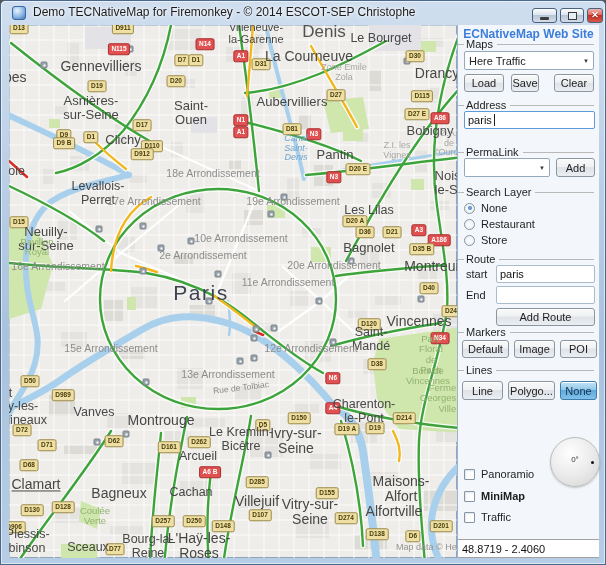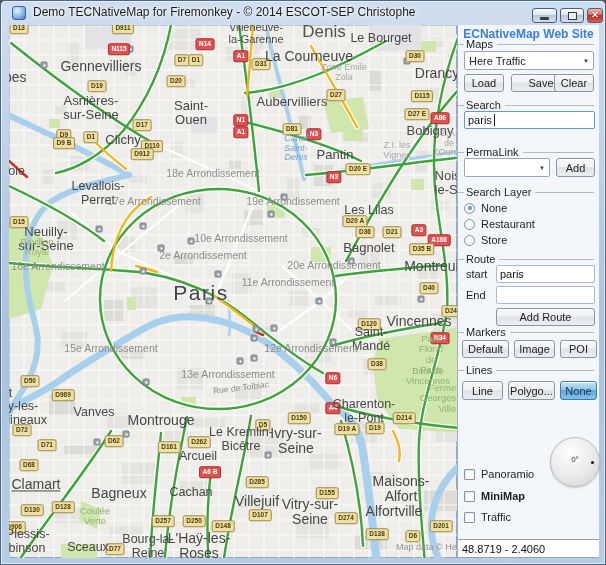--- a/index.html
+++ b/index.html
@@ -530,25 +530,25 @@
 
     <div class="grp" style="top:13px">
         <span>Maps</span>
       </div>
     <div class="combo" style="top:26px;left:6px;right:5px">
       <span>Here Traffic</span>
       <span class="arrow">▼</span>
     </div>
 
     <button class="btn" style="top:49px;left:6px;width:40px">Load</button>
-    <button class="btn" style="top:49px;left:53px;width:60px">Save</button>
+    <button class="btn" style="top:49px;left:53px;width:28px">Save</button>
     <button class="btn" style="top:49px;right:5px;width:40px">Clear</button>
 
     <div class="grp" style="top:74px">
-        <span>Search</span>
+        <span>Address</span>
       </div>
     <input class="tin focus" style="top: 86px; left: 6px; right: 5px; width: 131px;" value="paris">
     <div class="caret" style="left:36px;top:89px"></div>
 
     <div class="grp" style="top:121px">
         <span>PermaLink</span>
       </div>
     <div class="combo" style="top:133px;left:6px;width:86px">
       <span></span>
       <span class="arrow">▼</span>

